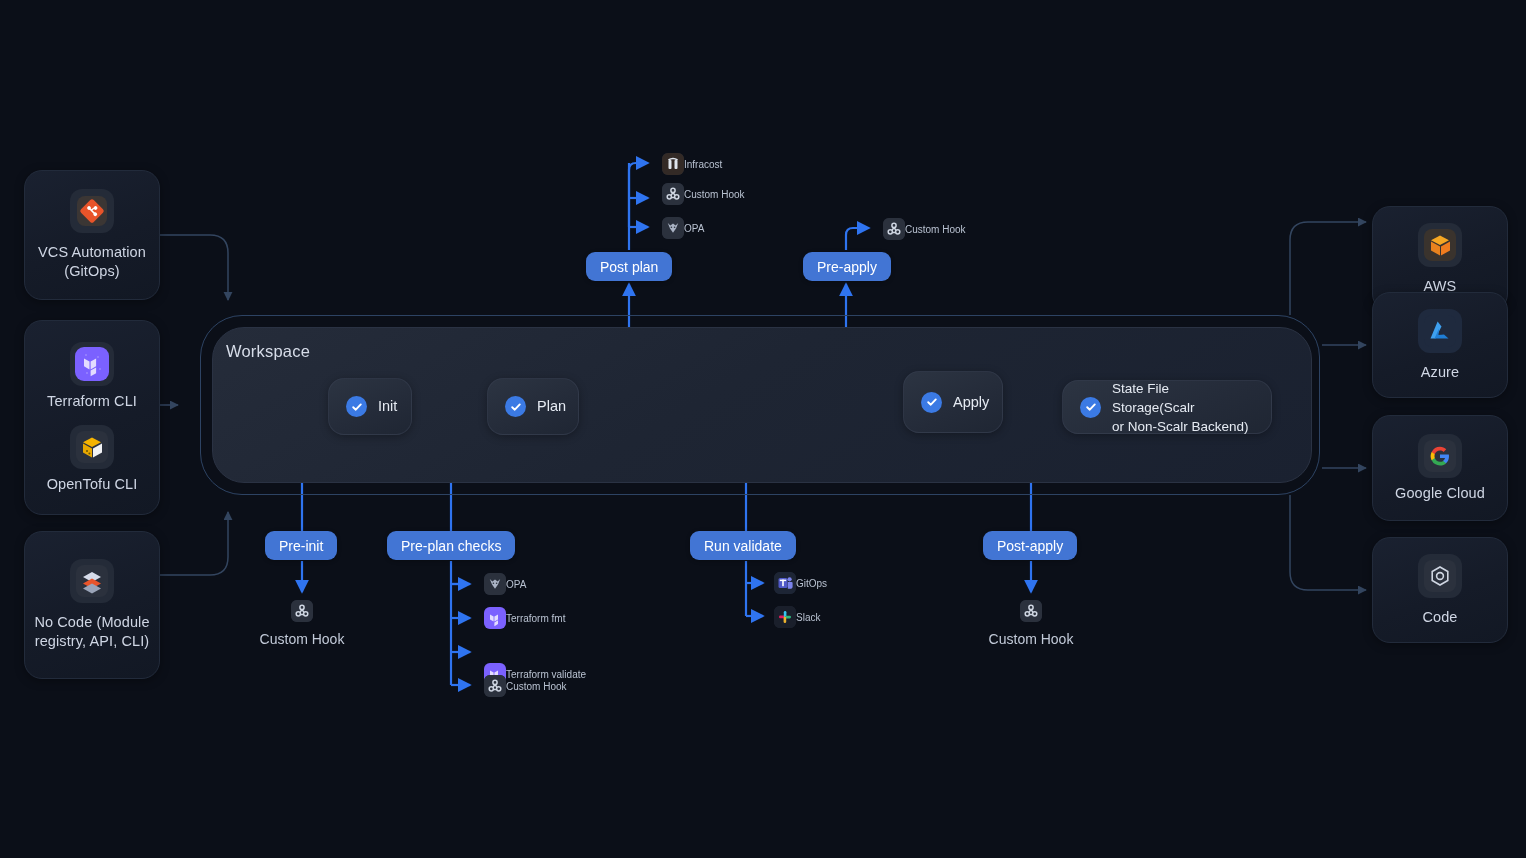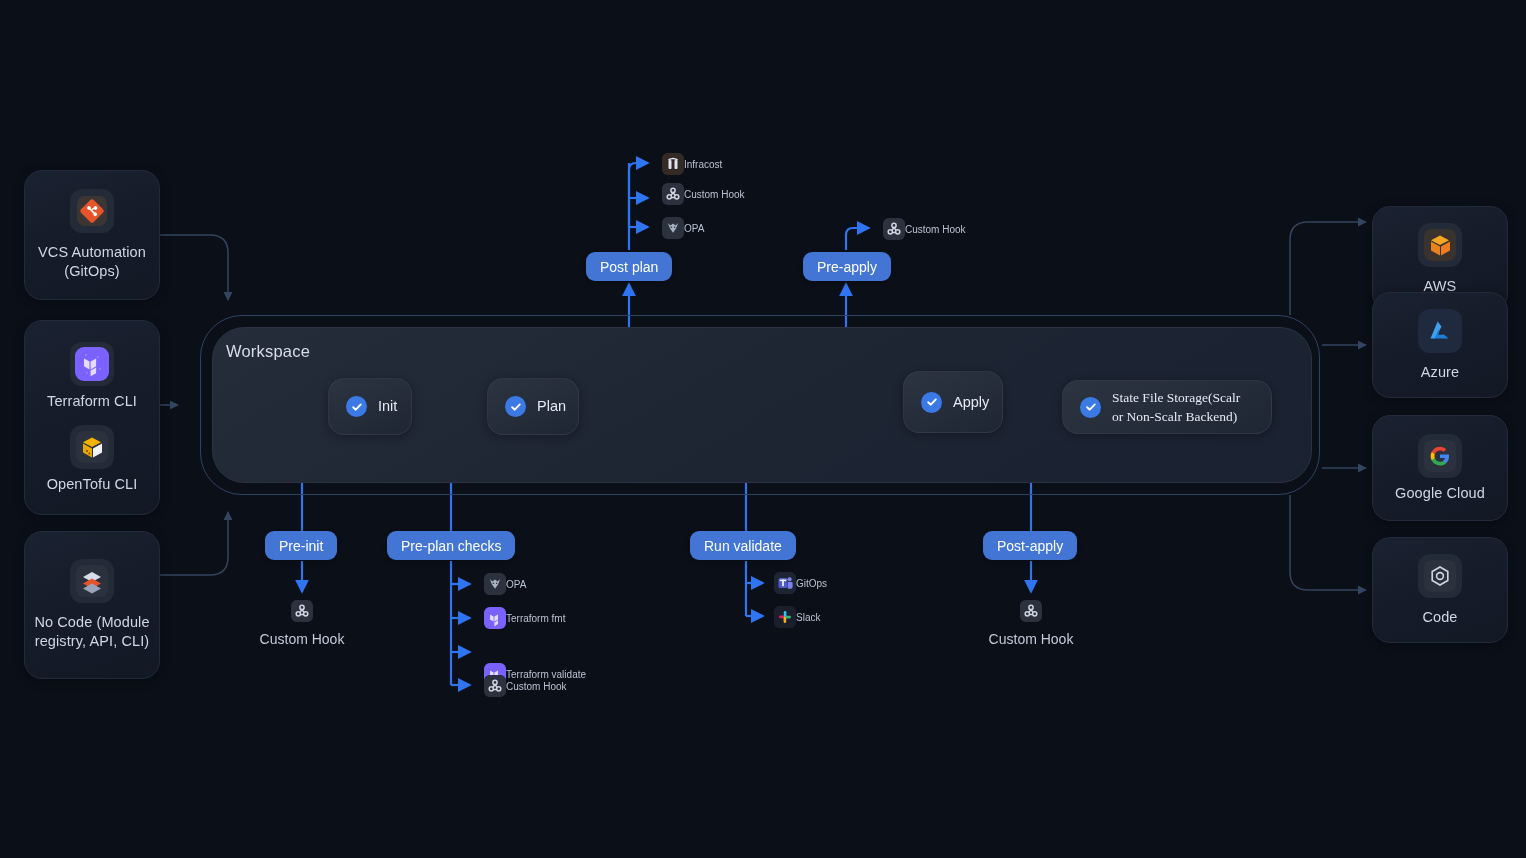--- a/index.html
+++ b/index.html
@@ -271,21 +271,21 @@
 
   <div class="step" style="left:903px; top:371px; width:100px; height:62px;">
     <span class="tick">
       <svg width="12" height="12" viewBox="0 0 12 12">
           <path d="M2.2 6.2 L4.8 8.7 L9.8 3.4" stroke="#fff" stroke-width="1.9" fill="none" stroke-linecap="round" stroke-linejoin="round"></path>
         </svg>
     </span>
     <span class="label">Apply</span>
   </div>
 
-  <div class="step" style="left:1062px; top:380px; width:210px; height:54px;font-family:Liberation Serif, serif;">
+  <div class="step" style="left:1062px; top:380px; width:210px; height:54px;">
     <span class="tick">
       <svg width="12" height="12" viewBox="0 0 12 12">
           <path d="M2.2 6.2 L4.8 8.7 L9.8 3.4" stroke="#fff" stroke-width="1.9" fill="none" stroke-linecap="round" stroke-linejoin="round"></path>
         </svg>
     </span>
     <span class="label" style="font-size:13.5px;">State File Storage(Scalr
 or Non-Scalr Backend)</span>
   </div>
 
   <div class="pill" style="left:586px; top:252px;">Post plan</div>

